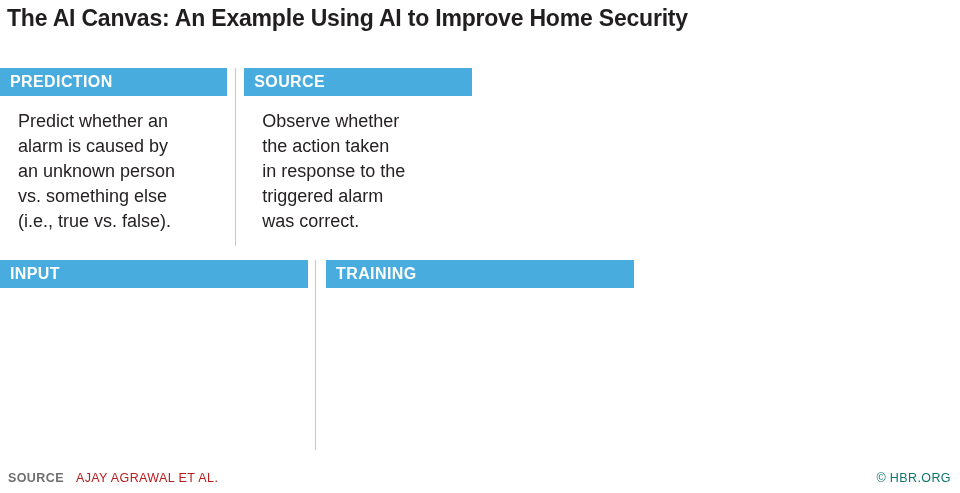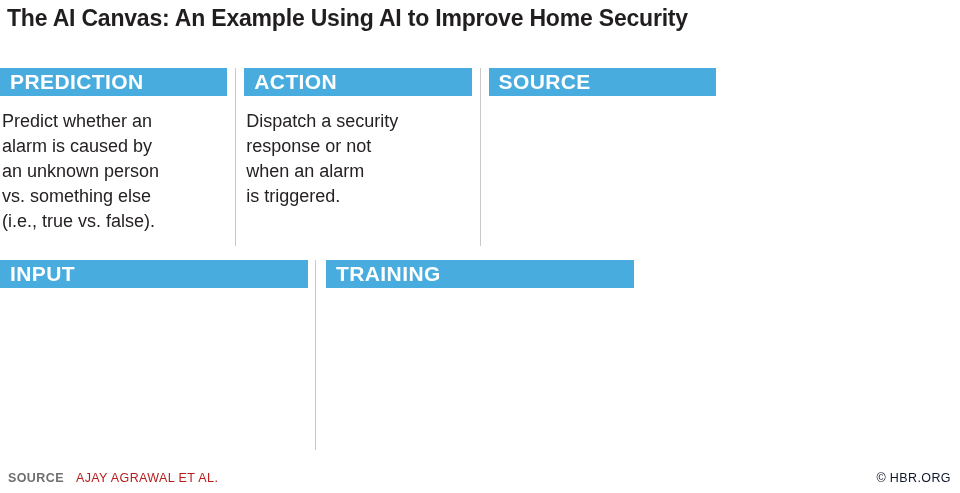--- a/index.html
+++ b/index.html
@@ -19,73 +19,70 @@
 
   .cards-row { position: absolute; left: 0; right: 0; display: grid; }
   .row-top    { top: 68px;  grid-template-columns: repeat(4, 1fr); column-gap: 17px; }
   .row-bottom { top: 260px; grid-template-columns: repeat(3, 1fr); column-gap: 18px; }
 
   .card { position: relative; }
 
   .card-header {
     height: 28px; line-height: 28px;
     background: #48acde; color: #ffffff;
-    font-size: 21px; font-weight: bold;
+    font-size: 16px; font-weight: bold;
     padding-left: 10px; letter-spacing: 0.4px;
   }
 
   .card-body {
-    margin-top: 13px; padding-left: 2px;
+    margin-top: 13px; padding-left: 18px;
     font-size: 18px; line-height: 25px;
     color: #262223;
     white-space: pre-line;
   }
 
   .vdivider {
     position: absolute; top: 0; width: 1px; background: #c9c9c9;
   }
   .row-top .vdivider    { left: -9px;  height: 178px; }
   .row-bottom .vdivider { left: -11px; height: 190px; }
 
   .footer {
     position: absolute; top: 471px; left: 8px; right: 9px;
     display: flex; justify-content: space-between; align-items: baseline;
     font-size: 12.5px; letter-spacing: 0.4px;
   }
   .footer .source-label { font-weight: bold; color: #6f6f6f; margin-right: 12px; }
   .footer .source-value { color: #b91c1c; }
-  .footer .copyright    { color: #0f172a; }
+  .footer .copyright    { color: #0f766e; }
 </style>
 </head>
 <body>
 
 <div class="canvas">
 
   <h1 class="title">The AI Canvas: An Example Using AI to Improve Home Security</h1>
 
   <div class="cards-row row-top">
     <div class="card">
       <div class="card-header">PREDICTION</div>
       <div class="card-body">Predict whether an
 alarm is caused by
 an unknown person
 vs. something else
 (i.e., true vs. false).</div>
     </div>
     <div class="card">
       <div class="vdivider"></div>
-      <div class="card-header">ACTION</div>
-      <div class="card-body">Dispatch a security
-response or not
-when an alarm
-is triggered.</div>
-    </div>
-    <div class="card">
-      <div class="vdivider"></div>
       <div class="card-header">SOURCE</div>
+      <div class="card-body">Observe whether
+the action taken
+in response to the
+triggered alarm
+was correct.</div>
     </div>
   </div>
 
   <div class="cards-row row-bottom">
     <div class="card">
       <div class="card-header">INPUT</div>
     </div>
     <div class="card">
       <div class="vdivider"></div>
       <div class="card-header">TRAINING</div>

